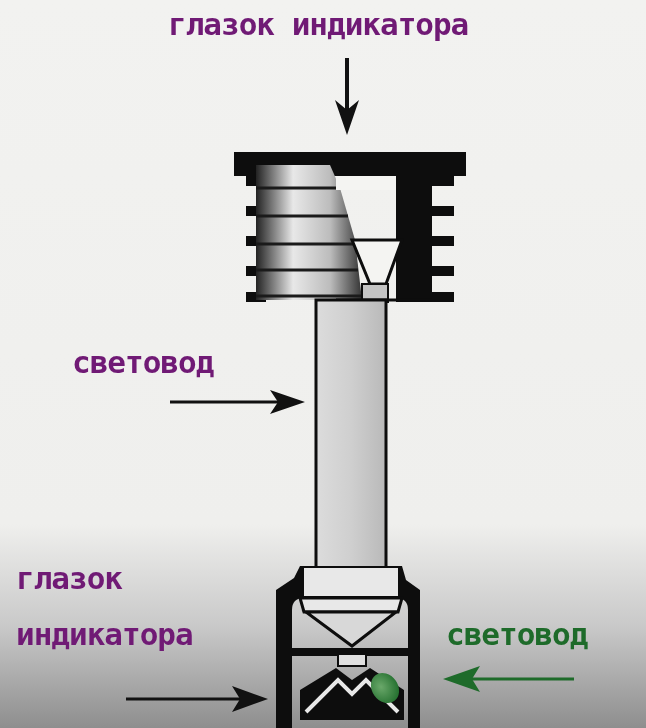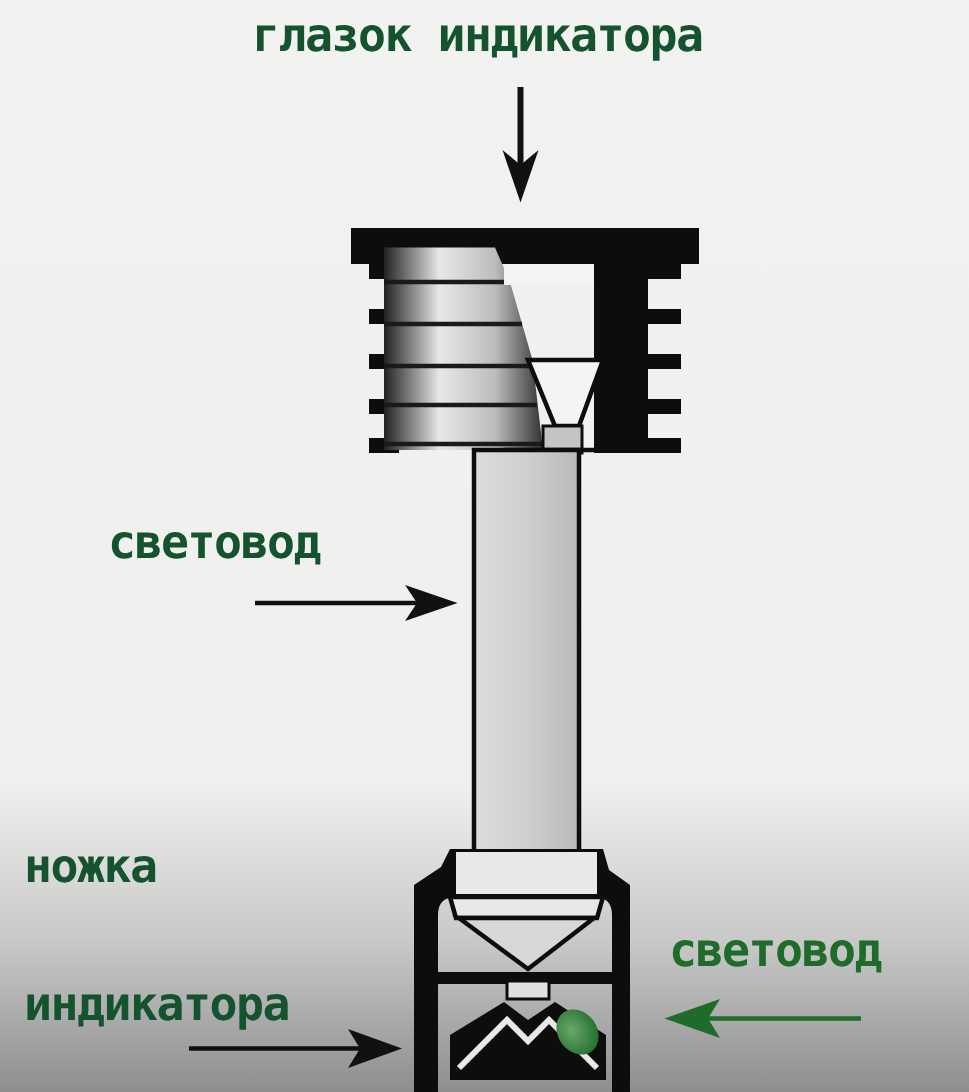--- a/index.html
+++ b/index.html
@@ -3,21 +3,21 @@
   <meta charset="utf-8">
   <style>
     html, body { margin: 0; padding: 0; }
     body {
       width: 646px; height: 728px; position: relative; overflow: hidden;
       background: linear-gradient(to bottom, #f2f2f0 0%, #efefed 72%, #c9c9c9 86%, #8e8e8e 100%);
       font-family: "DejaVu Serif", "Liberation Serif", serif;
     }
     .label {
       position: absolute; font-family: "DejaVu Sans Mono", "Liberation Mono", monospace;
-      font-weight: bold; font-size: 31px; letter-spacing: -1px; color: #14532d; white-space: nowrap;
+      font-weight: bold; font-size: 31px; letter-spacing: -1px; color: #701a75; white-space: nowrap;
     }
     #diagram { position: absolute; left: 0; top: 0; }
   </style>
 </head>
 <body>
 
 <svg id="diagram" width="646" height="728" viewBox="0 0 646 728">
   <defs>
     <linearGradient id="cyl" x1="0" x2="1" y1="0" y2="0">
       <stop offset="0" stop-color="#222"></stop>
@@ -98,15 +98,15 @@
   </g>
 
   <g>
     <line x1="460" y1="679" x2="574" y2="679" stroke="#1e6b2a" stroke-width="3"></line>
     <polygon points="480,666 443,679 480,692 472,679" fill="#1e6b2a"></polygon>
   </g>
 </svg>
 
 <div class="label" style="left:168px; top:6px;">глазок индикатора</div>
 <div class="label" style="left:72px; top:344px;">световод</div>
-<div class="label" style="left:16px; top:560px;">ножка</div>
-<div class="label" style="left:16px; top:616px;margin-top:36px;">индикатора</div>
+<div class="label" style="left:16px; top:560px;">глазок</div>
+<div class="label" style="left:16px; top:616px;">индикатора</div>
 <div class="label" style="left:446px; top:616px; color:#1e6b2a;">световод</div>
 
 </body></html>

